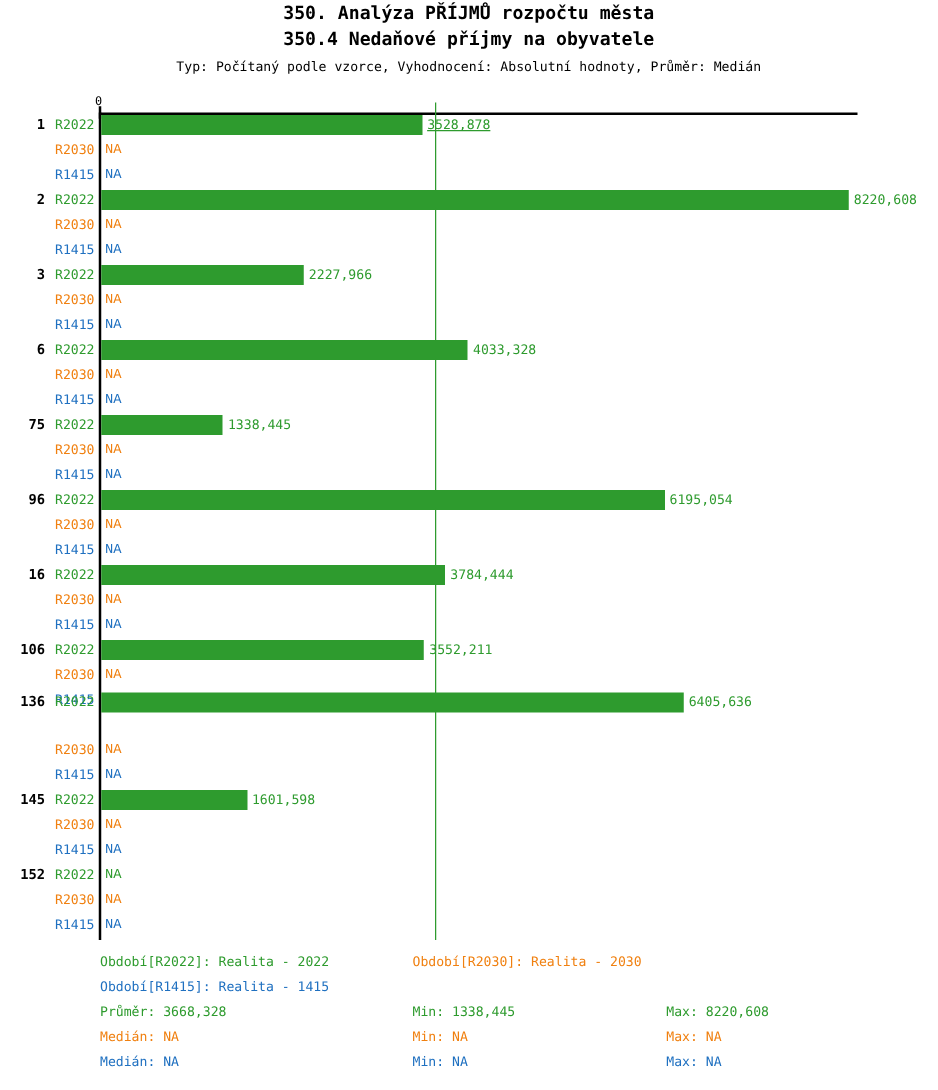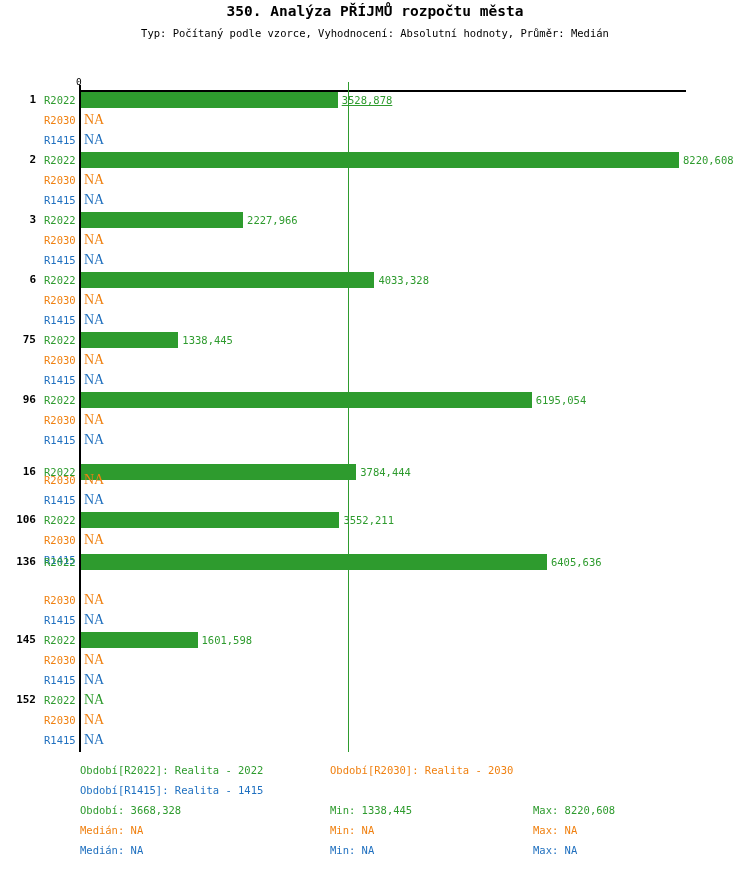--- a/index.html
+++ b/index.html
@@ -128,22 +128,22 @@
     top: 0px;
     font-family: "DejaVu Sans Mono", monospace;
     font-size: 10.5px;
     line-height: 20px;
     white-space: nowrap;
   }
   .na-value {
     position: absolute;
     left: 84px;
     top: 0px;
-    font-family: Liberation Serif, serif;
-    font-size: 14px;
+    font-family: Liberation Mono, monospace;
+    font-size: 11px;
     line-height: 20px;
     white-space: nowrap;
   }
 
   
   .legend {
     position: absolute;
     left: 0;
     top: 760px;
     width: 750px;
@@ -157,20 +157,21 @@
   }
   .lg-c1 { left: 80px; }
   .lg-c2 { left: 330px; }
   .lg-c3 { left: 533px; }
 </style>
 </head>
 <body>
 
 <div class="title-block">
   <div class="title-main">350. Analýza PŘÍJMŮ rozpočtu města</div>
+  <div class="title-sub">350.4 Nedaňové příjmy na obyvatele</div>
   <div class="title-meta">Typ: Počítaný podle vzorce, Vyhodnocení: Absolutní hodnoty, Průměr: Medián</div>
 </div>
 
 <div class="plot" id="plot">
   <div class="axis-zero-label">0</div>
   <div class="axis-zero-tick"></div>
   <div class="axis-top-line"></div>
   <div class="axis-vline" id="axis-vline" style="height: 662px;"></div>
   <div class="median-line" id="median-line" style="left: 347.849px; top: 82px; height: 670px;"></div>
   <div id="rows-container">
@@ -251,21 +252,21 @@
         <div class="bar-value" style="left: 535.653px; color: rgb(46, 155, 46);">6195,054</div>
       </div>
       <div class="row" style="top: 410px;">
         <div class="row-series-label" style="color: rgb(240, 128, 16);">R2030</div>
         <div class="na-value" style="color: rgb(240, 128, 16);">NA</div>
       </div>
       <div class="row" style="top: 430px;">
         <div class="row-series-label" style="color: rgb(31, 112, 192);">R1415</div>
         <div class="na-value" style="color: rgb(31, 112, 192);">NA</div>
       </div>
-      <div class="row" style="top: 462px;">
+      <div class="row" style="top: 450px;">
         <div class="row-group-num">16</div>
         <div class="row-series-label" style="color: rgb(46, 155, 46);">R2022</div>
         <div class="bar" style="width: 275.296px; background: rgb(46, 155, 46);"></div>
         <div class="bar-value" style="left: 360.296px; color: rgb(46, 155, 46);">3784,444</div>
       </div>
       <div class="row" style="top: 470px;">
         <div class="row-series-label" style="color: rgb(240, 128, 16);">R2030</div>
         <div class="na-value" style="color: rgb(240, 128, 16);">NA</div>
       </div>
       <div class="row" style="top: 490px;">
@@ -327,21 +328,21 @@
         <div class="row-series-label" style="color: rgb(31, 112, 192);">R1415</div>
         <div class="na-value" style="color: rgb(31, 112, 192);">NA</div>
       </div>
     </div>
 </div>
 
 <div class="legend" id="legend">
     <div class="legend-line lg-c1" style="top: 0px; color: rgb(46, 155, 46);">Období[R2022]: Realita - 2022</div>
     <div class="legend-line lg-c2" style="top: 0px; color: rgb(240, 128, 16);">Období[R2030]: Realita - 2030</div>
     <div class="legend-line lg-c1" style="top: 20px; color: rgb(31, 112, 192);">Období[R1415]: Realita - 1415</div>
-    <div class="legend-line lg-c1" style="top: 40px; color: rgb(46, 155, 46);">Období: 3668,328</div>
+    <div class="legend-line lg-c1" style="top: 40px; color: rgb(46, 155, 46);">Průměr: 3668,328</div>
     <div class="legend-line lg-c2" style="top: 40px; color: rgb(46, 155, 46);">Min: 1338,445</div>
     <div class="legend-line lg-c3" style="top: 40px; color: rgb(46, 155, 46);">Max: 8220,608</div>
     <div class="legend-line lg-c1" style="top: 60px; color: rgb(240, 128, 16);">Medián: NA</div>
     <div class="legend-line lg-c2" style="top: 60px; color: rgb(240, 128, 16);">Min: NA</div>
     <div class="legend-line lg-c3" style="top: 60px; color: rgb(240, 128, 16);">Max: NA</div>
     <div class="legend-line lg-c1" style="top: 80px; color: rgb(31, 112, 192);">Medián: NA</div>
     <div class="legend-line lg-c2" style="top: 80px; color: rgb(31, 112, 192);">Min: NA</div>
     <div class="legend-line lg-c3" style="top: 80px; color: rgb(31, 112, 192);">Max: NA</div>
   </div>
 

